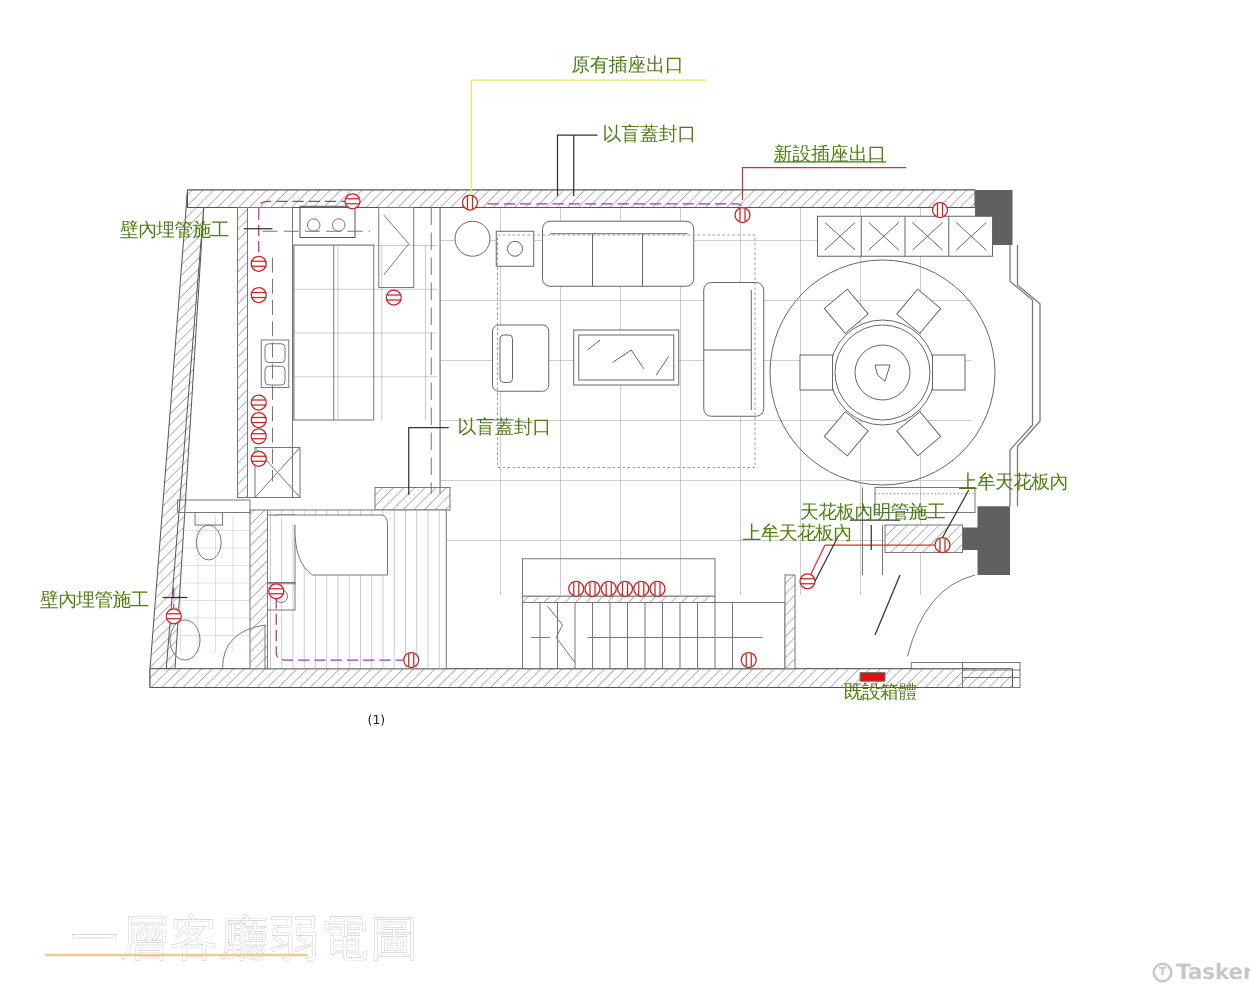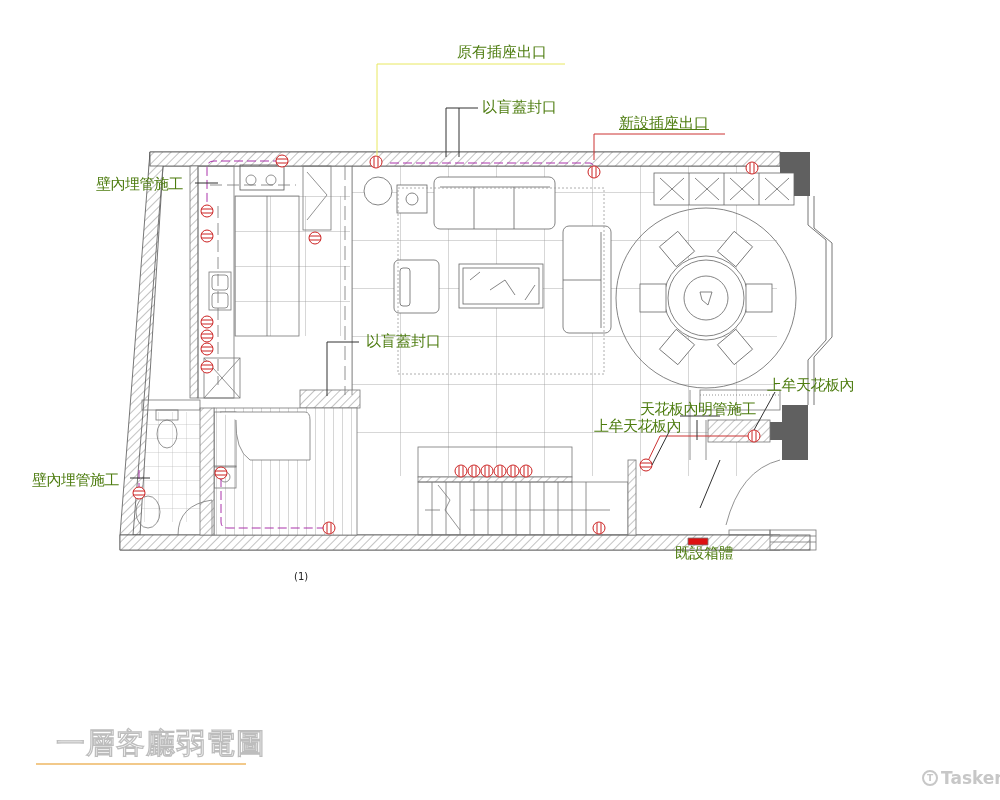--- a/index.html
+++ b/index.html
@@ -1,21 +1,21 @@
 <!DOCTYPE html>
 <html><head>
 <meta charset="utf-8">
 <style>
   html,body{margin:0;padding:0;background:#ffffff;}
   body{width:1000px;height:800px;position:relative;overflow:hidden;font-family:"DejaVu Sans",sans-serif;}
   #plan{position:absolute;left:0;top:0;width:1000px;height:800px;}
   .lbl{position:absolute;font-family:"DejaVu Sans",sans-serif;color:#4d7c0f;white-space:nowrap;line-height:1;}
   .lbl-lg{font-size:15px;}
   .lbl-sm{font-size:15px;letter-spacing:-0.5px;}
-  .title{position:absolute;left:56px;top:724px;font-size:29px;color:#bdbdbd;font-family:"DejaVu Sans",sans-serif;letter-spacing:1px;font-weight:700;-webkit-text-stroke:0.3px #bdbdbd;color:transparent;}
+  .title{position:absolute;left:56px;top:724px;font-size:39px;color:#bdbdbd;font-family:"DejaVu Sans",sans-serif;letter-spacing:1px;font-weight:400;-webkit-text-stroke:0.3px #bdbdbd;color:transparent;}
   .title-underline{position:absolute;left:36px;top:763px;width:210px;height:2px;background:#f2c98a;}
   .fig-num{position:absolute;left:294px;top:571px;font-size:10px;color:#222;}
   .brand{position:absolute;left:922px;top:768px;font-size:17px;font-weight:bold;color:#c7c7c7;display:flex;align-items:center;gap:3px;}
   .brand-icon{width:16px;height:16px;border:2px solid #c7c7c7;border-radius:50%;box-sizing:border-box;display:flex;align-items:center;justify-content:center;font-size:9px;color:#c7c7c7;}
 </style>
 </head>
 <body>
 
 <svg id="plan" viewBox="0 0 1000 800" xmlns="http://www.w3.org/2000/svg">
   <defs>

